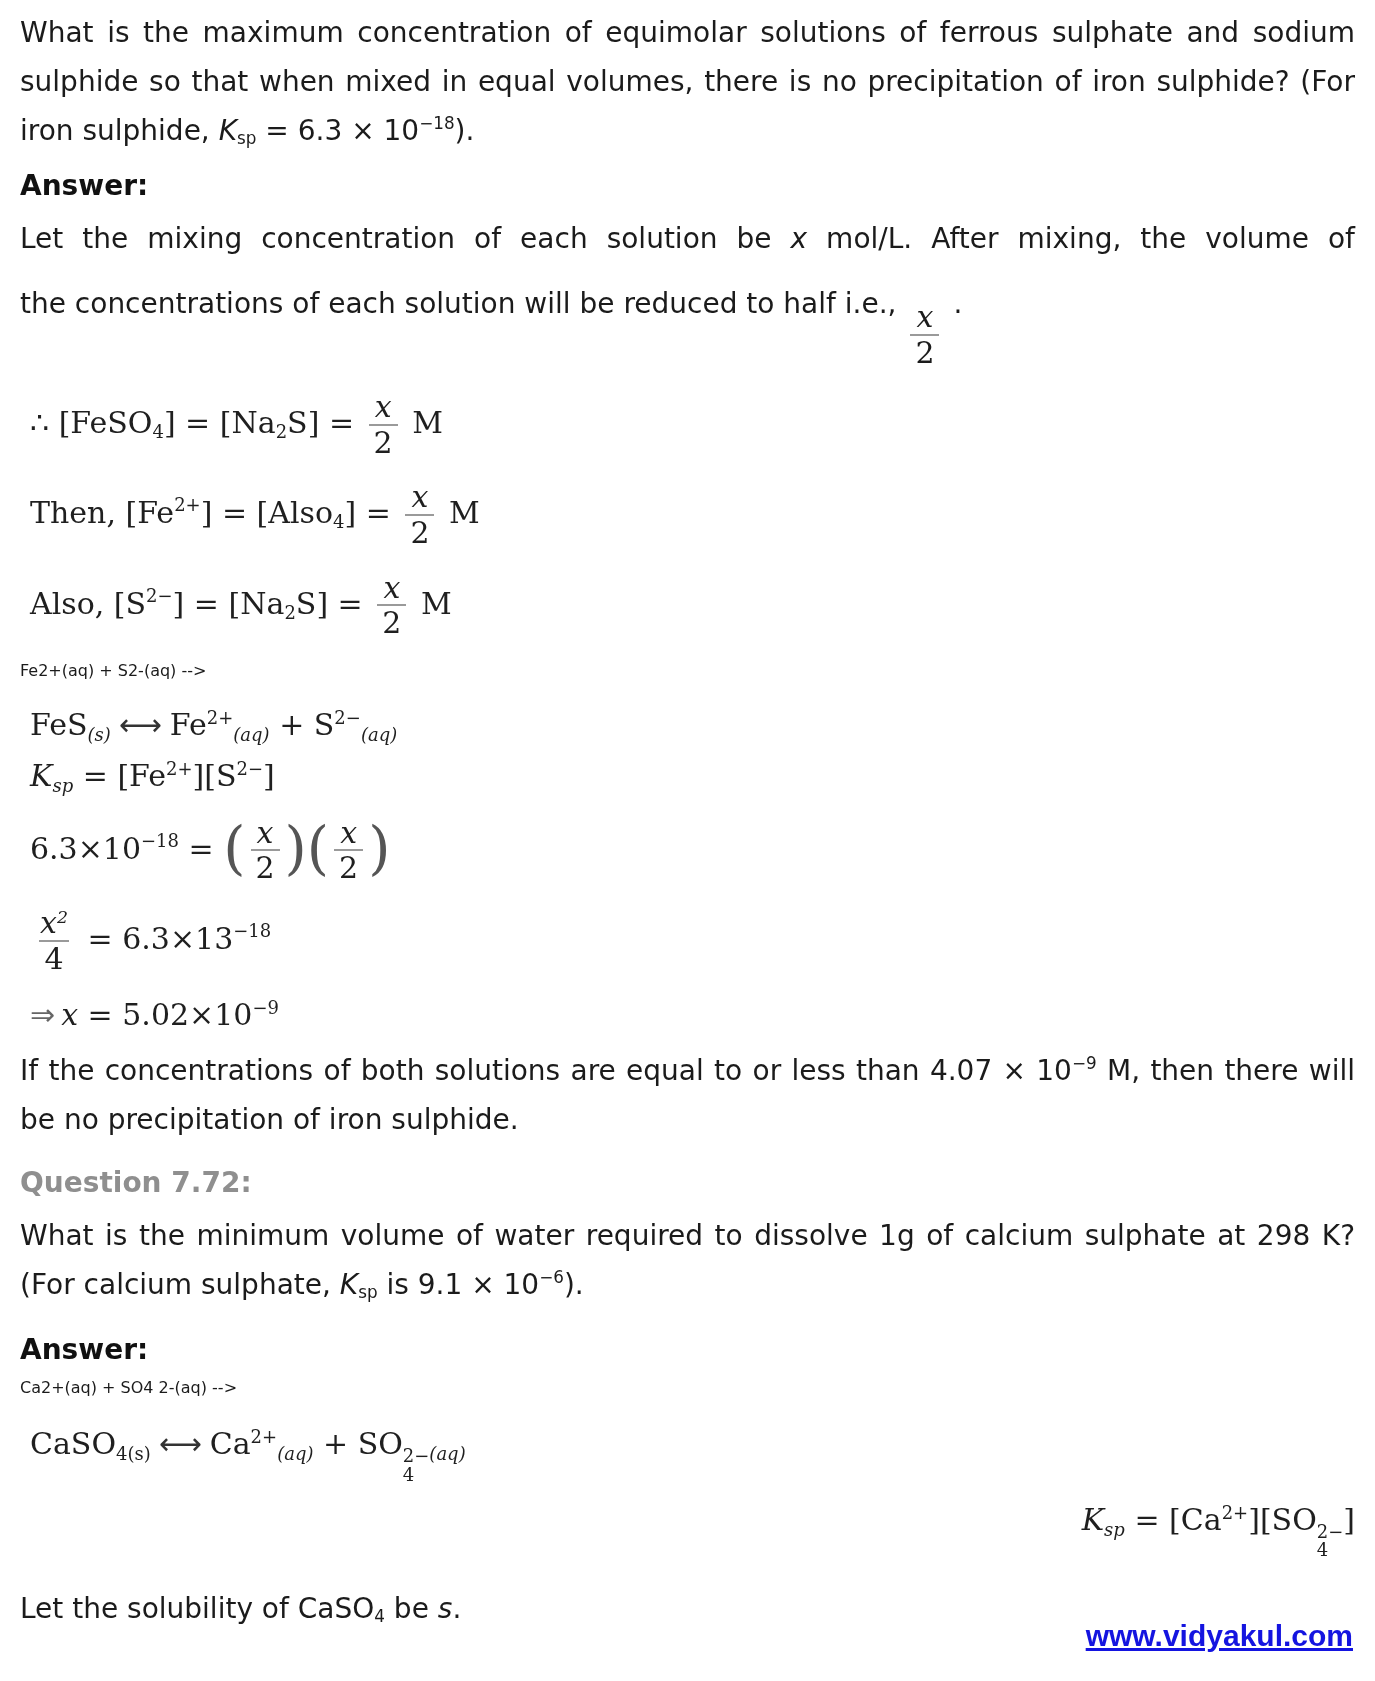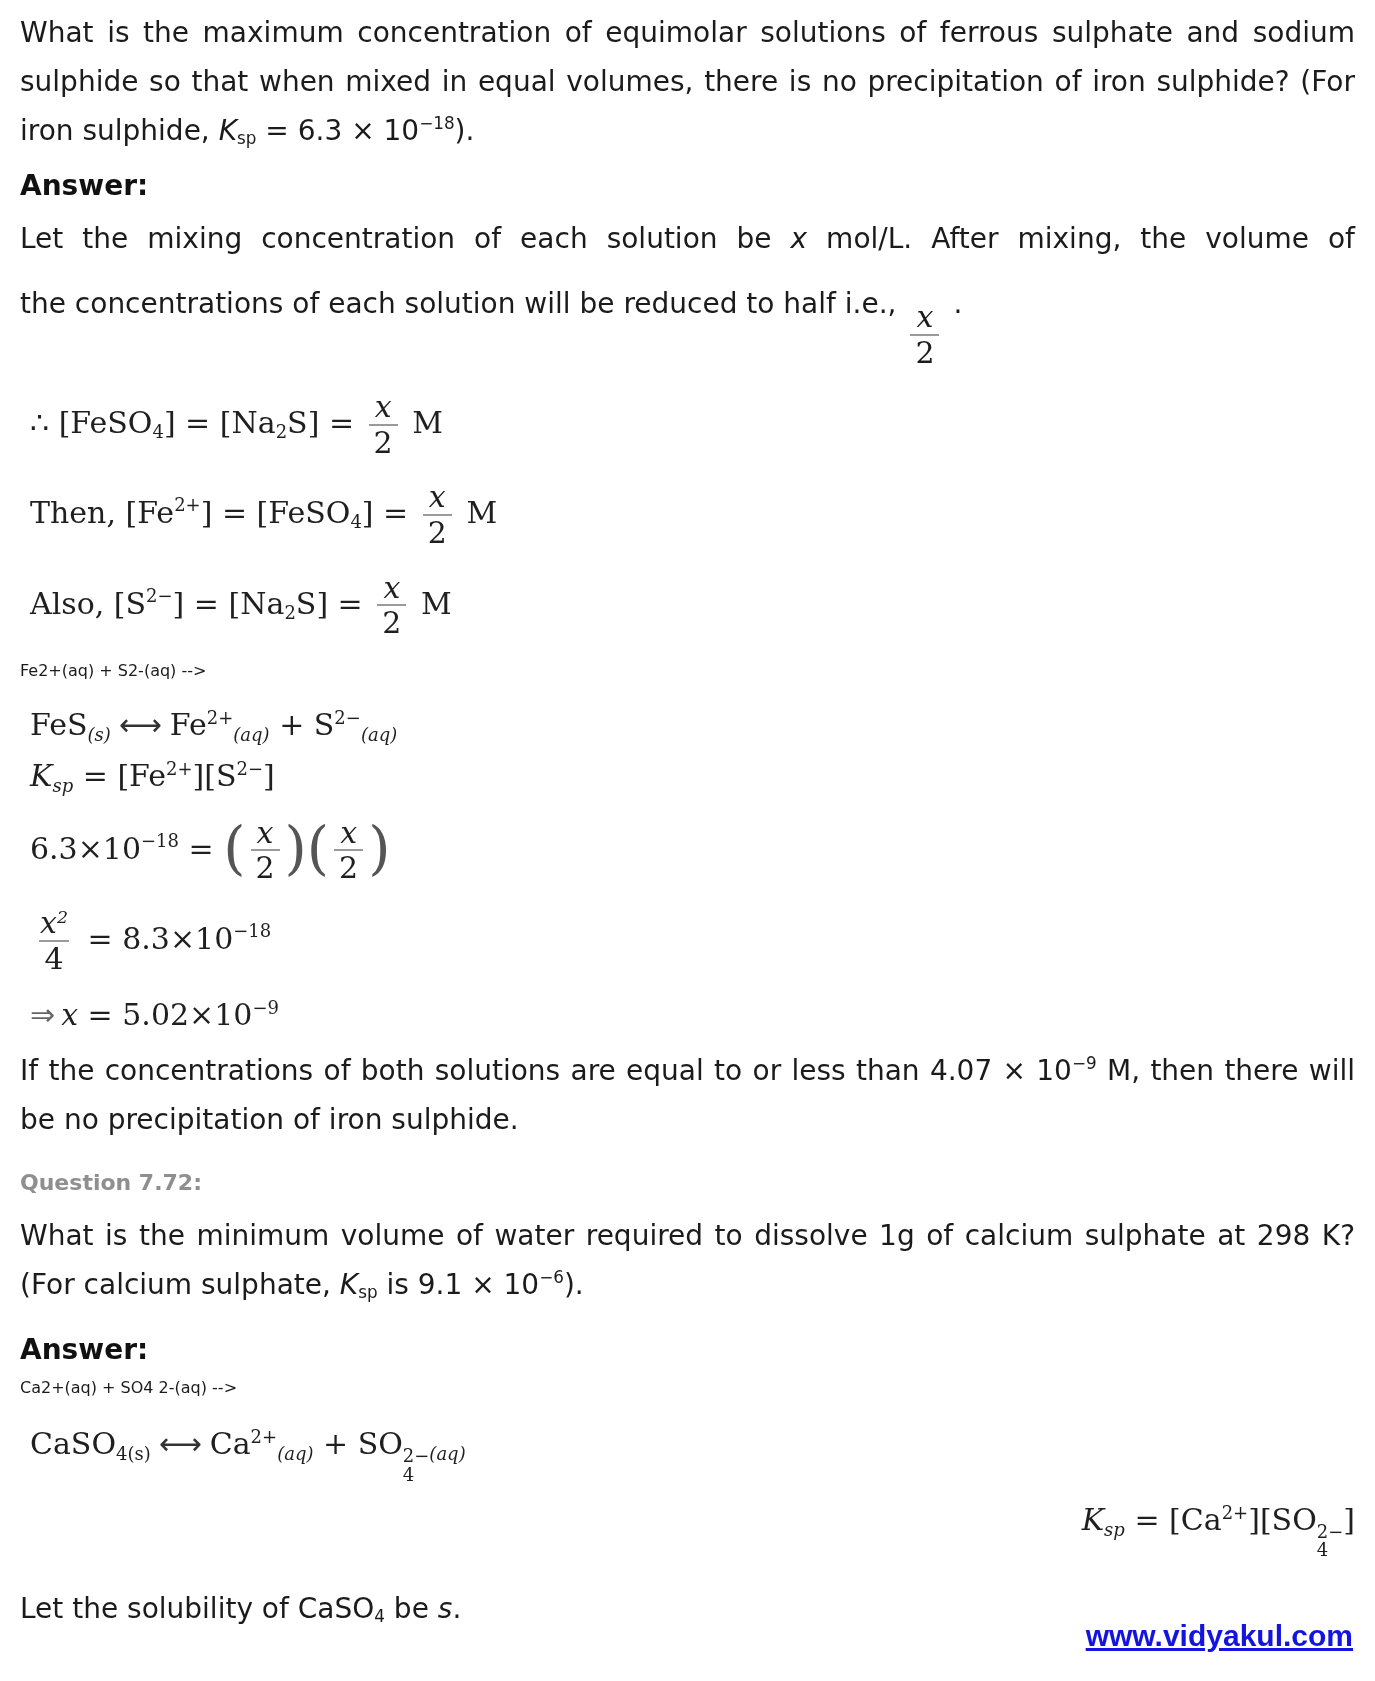--- a/index.html
+++ b/index.html
@@ -26,21 +26,21 @@
   .body sup { font-size: 0.60em; vertical-align: 0.65em; line-height: 0; }
   .body sub { font-size: 0.60em; vertical-align: -0.25em; line-height: 0; }
   .label {
     font-size: 28px;
     font-weight: 700;
     line-height: 49px;
     margin: 6px 0 4px 0;
     color: #111;
   }
   .qlabel {
-    font-size: 22px;
+    font-size: 28px;
     font-weight: 700;
     line-height: 49px;
     margin: 14px 0 4px 0;
     color: #8f8f8f;
   }
   .just-force { text-align: justify; text-align-last: justify; }
   
   .m {
     font-family: "DejaVu Serif", "Liberation Serif", serif;
     font-size: 30px;
@@ -130,21 +130,21 @@
         <span class="fden">2</span>
       </span><span> .</span></p>
 
   
   <div class="m"><span>∴</span> <span>[FeSO</span><sub>4</sub><span>] = [Na</span><sub>2</sub><span>S] = </span><span class="frac">
         <span class="fnum">x</span>
         <span class="fden">2</span>
       </span><span> M</span></div>
 
   
-  <div class="m"><span>Then, </span><span>[Fe</span><sup>2+</sup><span>] = [FeSO</span><sub>4</sub><span>] = </span><span class="frac">
+  <div class="m"><span>Then, </span><span>[Fe</span><sup>2+</sup><span>] = [Also</span><sub>4</sub><span>] = </span><span class="frac">
         <span class="fnum">x</span>
         <span class="fden">2</span>
       </span><span> M</span></div>
 
   
   <div class="m"><span>Also, </span><span>[S</span><sup>2−</sup><span>] = [Na</span><sub>2</sub><span>S] = </span><span class="frac">
         <span class="fnum">x</span>
         <span class="fden">2</span>
       </span><span> M</span></div>
 
@@ -160,21 +160,21 @@
         <span class="fden">2</span>
       </span><span class="bp">)</span><span class="bp">(</span><span class="frac">
         <span class="fnum">x</span>
         <span class="fden">2</span>
       </span><span class="bp">)</span></div>
 
   
   <div class="m"><span class="frac">
         <span class="fnum"><span>x</span><sup>2</sup></span>
         <span class="fden">4</span>
-      </span><span> = 8.3×10</span><sup>−18</sup></div>
+      </span><span> = 6.3×13</span><sup>−18</sup></div>
 
   
   <div class="m" style="margin-bottom:12px;"><span class="imp">⇒</span><i>x</i><span> = 5.02×10</span><sup>−9</sup></div>
 
   
   <p class="body"><span>If the concentrations of both solutions are equal to or less than 4.07 × 10</span><sup>−9</sup><span> M, then there will be no precipitation of iron sulphide.</span></p>
 
   
   <p class="qlabel">Question 7.72:</p>
 

